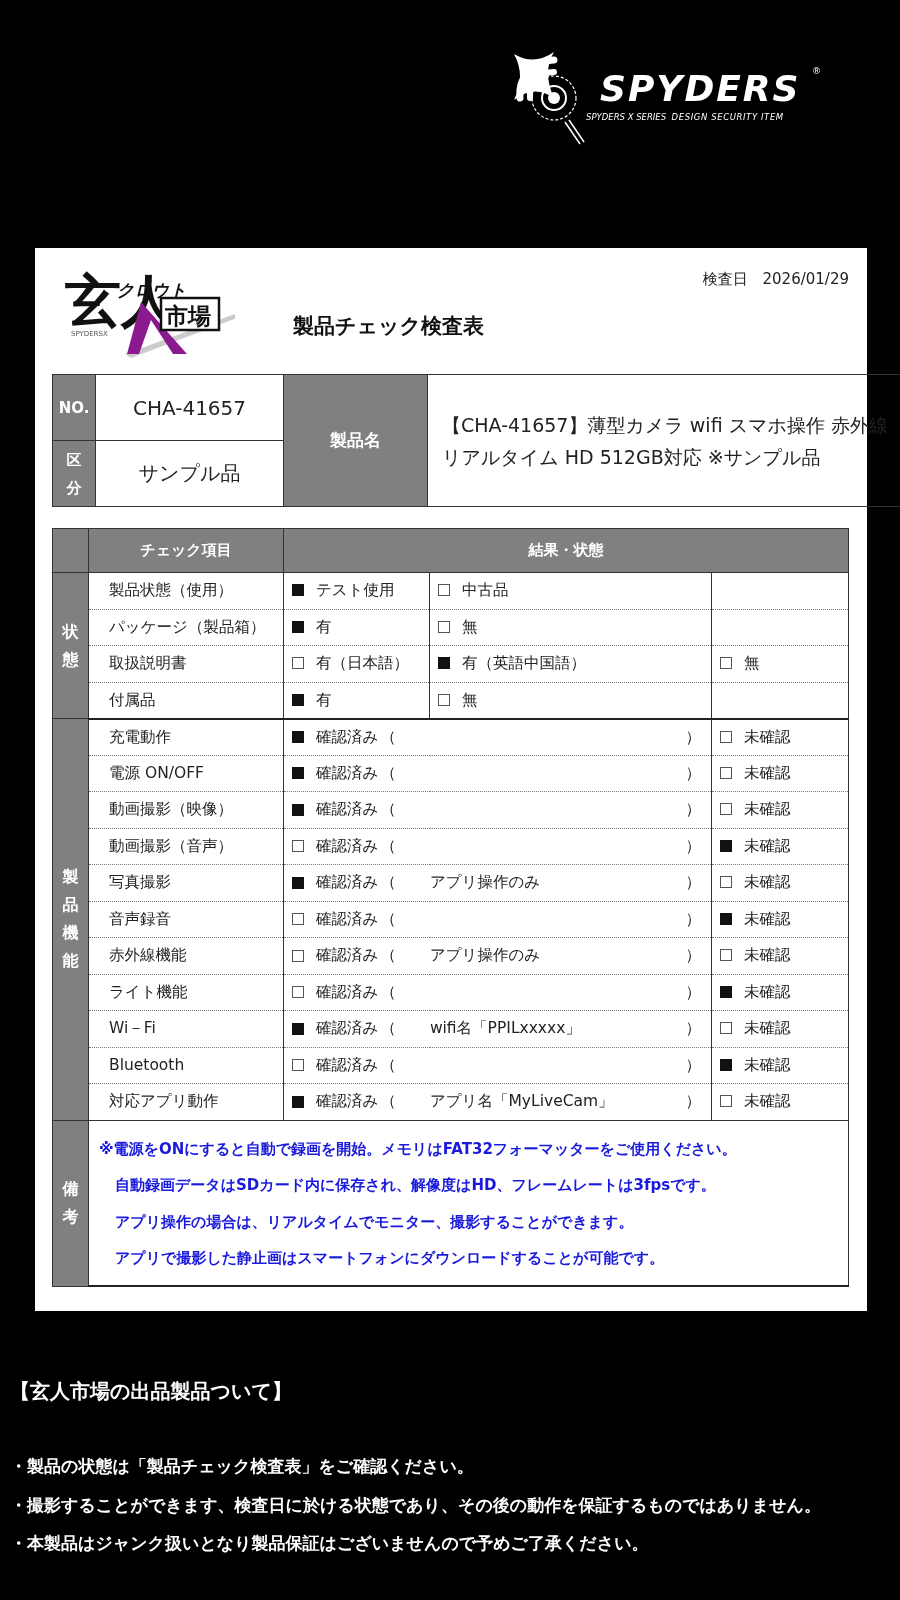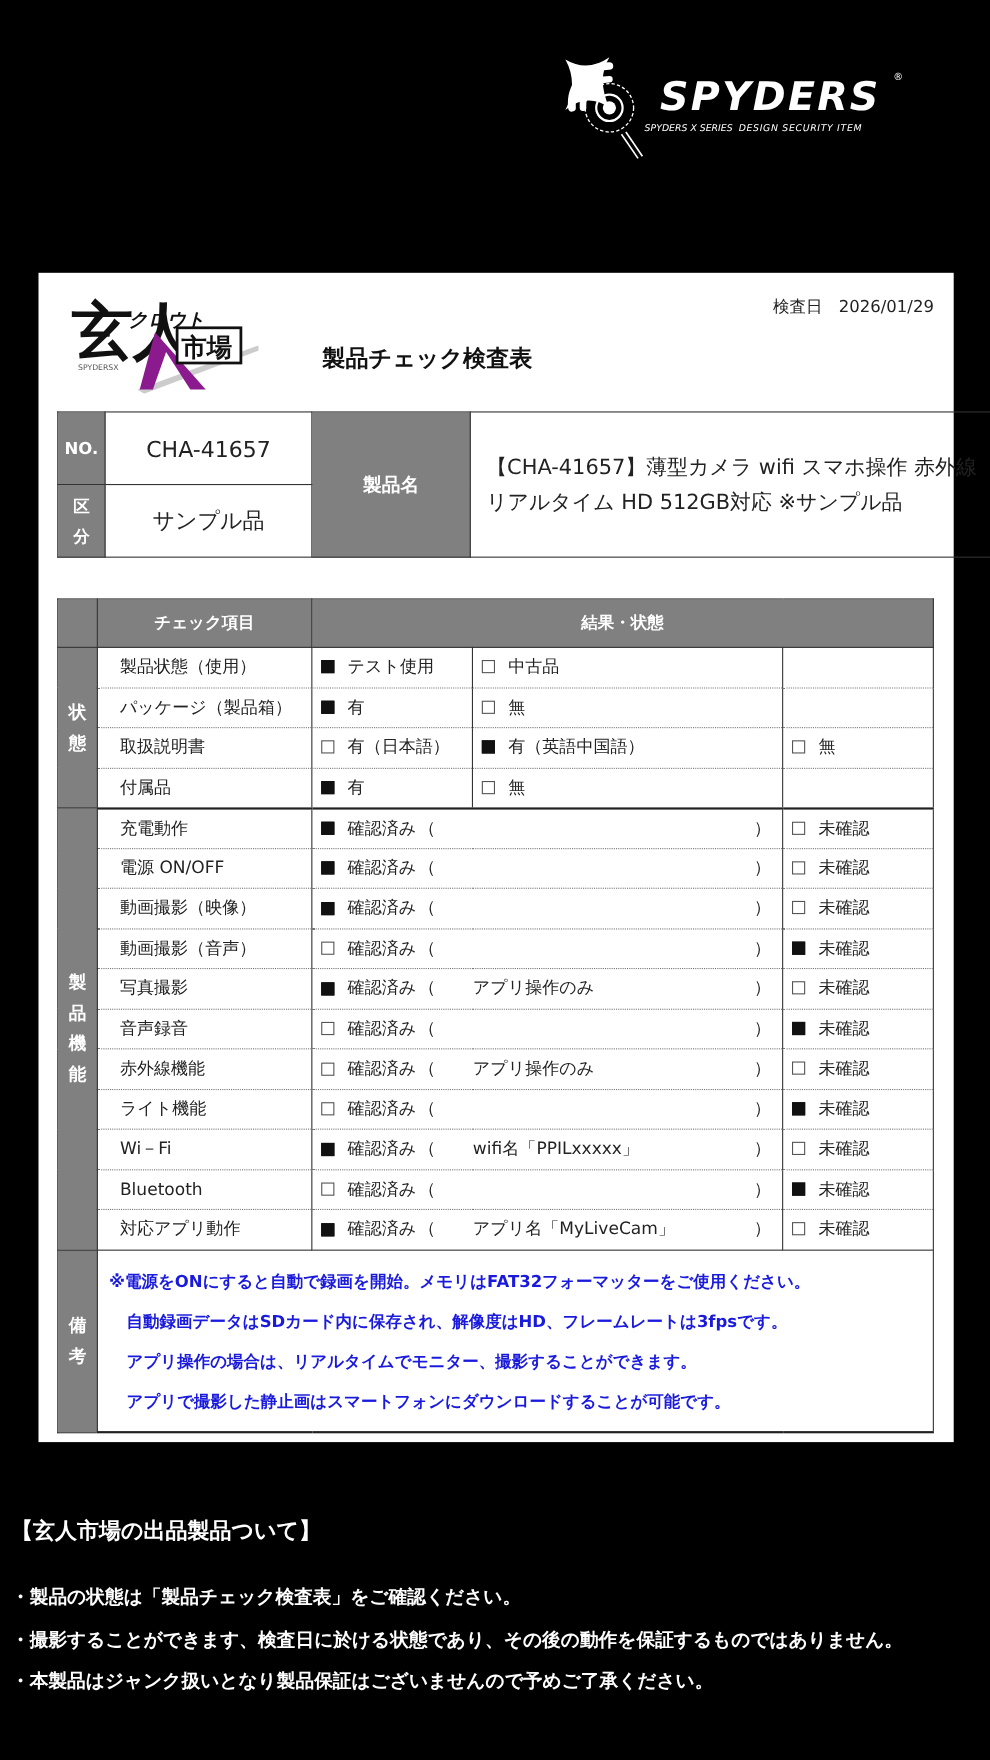--- a/index.html
+++ b/index.html
@@ -29,42 +29,42 @@
   
   .info { position: absolute; left: 17px; top: 126px; width: 857px; }
   .info td { border: 1px solid #333; height: 66px; }
   .gray { background: #808080; color: #fff; font-weight: bold; text-align: center; }
   .info .lbl { font-size: 15px; }
   .info .val { text-align: center; font-size: 20px; color: #222; }
   .info .pname { font-size: 19px; line-height: 32px; padding: 0 12px 0 14px; color: #222; }
   .vert { line-height: 28px; }
 
   
-  .check { position: absolute; left: 17px; top: 296px; width: 797px; }
+  .check { position: absolute; left: 17px; top: 280px; width: 797px; }
   .check td { height: 36.5px; font-size: 15.5px; color: #222; border-left: 1px solid #333; border-right: 1px solid #333; border-bottom: 1px dotted #777; padding: 0 8px; white-space: nowrap; }
   .check .head td { background: #808080; color: #fff; font-weight: bold; text-align: center; height: 44px; border: 1px solid #333; font-size: 15px; }
   .check .sec { background: #808080; color: #fff; font-weight: bold; text-align: center; font-size: 16px; border: 1px solid #333; padding: 0; }
   .check .item { padding-left: 20px; margin-left: 13px; }
   .check tr.last td { border-bottom: 2px solid #222; }
   .check tr.grp-end td { border-bottom: 1px solid #333; }
   .box { display: inline-block; width: 12px; height: 12px; border: 1px solid #555; vertical-align: -1px; margin-right: 12px; background: #fff; }
   .box.on { background: #111; border-color: #111; }
   .confirm { display: flex; align-items: center; }
   .confirm .paren-open { margin-left: 2px; }
   .confirm .note { margin-left: 34px; }
   .confirm .paren-close { margin-left: auto; padding-right: 2px; }
 
   .remarks td { height: 166px; border: 1px solid #333; border-bottom: 2px solid #222; }
   .remarks .txt { padding: 10px 0 0 10px; vertical-align: top; white-space: normal; }
   .remarks .line { color: #1a1adc; font-weight: bold; font-size: 15px; line-height: 36.5px; display: block; }
   .remarks .line.indent { padding-left: 16px; }
 
   
   .notice { position: absolute; left: 10px; top: 1378px; width: 880px; color: #fff; }
-  .notice h2 { font-size: 20px; font-weight: bold; margin-bottom: 28px; }
+  .notice h2 { font-size: 20px; font-weight: bold; margin-bottom: 42px; }
   .notice li { list-style: none; font-size: 17px; font-weight: bold; line-height: 38.5px; white-space: nowrap; }
 </style>
 </head>
 <body>
 
 <div class="brand">
   <svg width="80" height="100" viewBox="0 0 80 100">
     <path d="M10 48 A34 34 0 0 1 44 10" stroke="#fff" stroke-width="7" fill="none" stroke-linecap="round"></path>
     <path d="M20 48 A24 24 0 0 1 44 22" stroke="#fff" stroke-width="6" fill="none" stroke-linecap="round"></path>
     <circle cx="44" cy="48" r="22" stroke="#fff" stroke-width="1.2" stroke-dasharray="3 2" fill="none"></circle>

